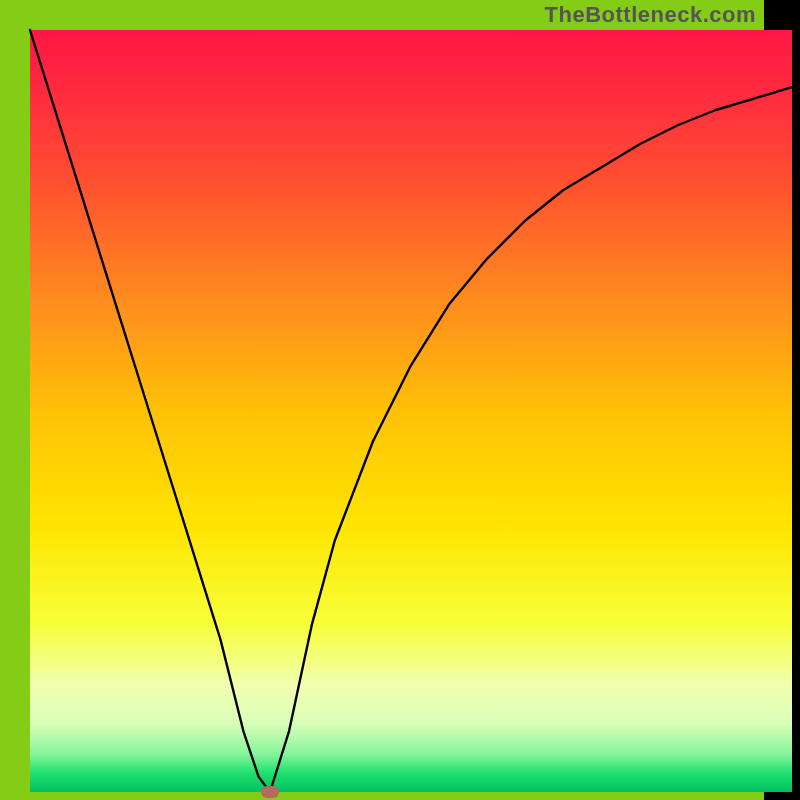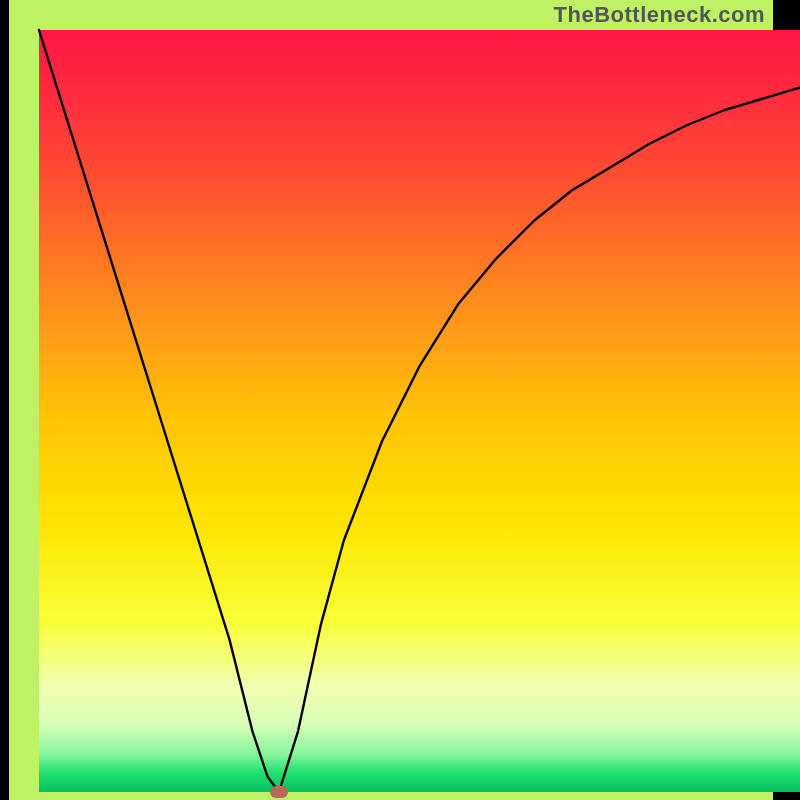--- a/index.html
+++ b/index.html
@@ -8,22 +8,21 @@
     width: 800px;
     height: 800px;
     overflow: hidden;
     background: #000;
     font-family: Arial, Helvetica, sans-serif;
   }
   .frame {
     position: relative;
     width: 764px;
     height: 800px;
-    background: #bef264;
-    margin-left: 9px;
+    background: #84cc16;
   }
   .watermark {
     position: absolute;
     top: 2px;
     right: 8px;
     color: #555;
     font-size: 22px;
     font-weight: bold;
     letter-spacing: 0.5px;
     z-index: 5;

